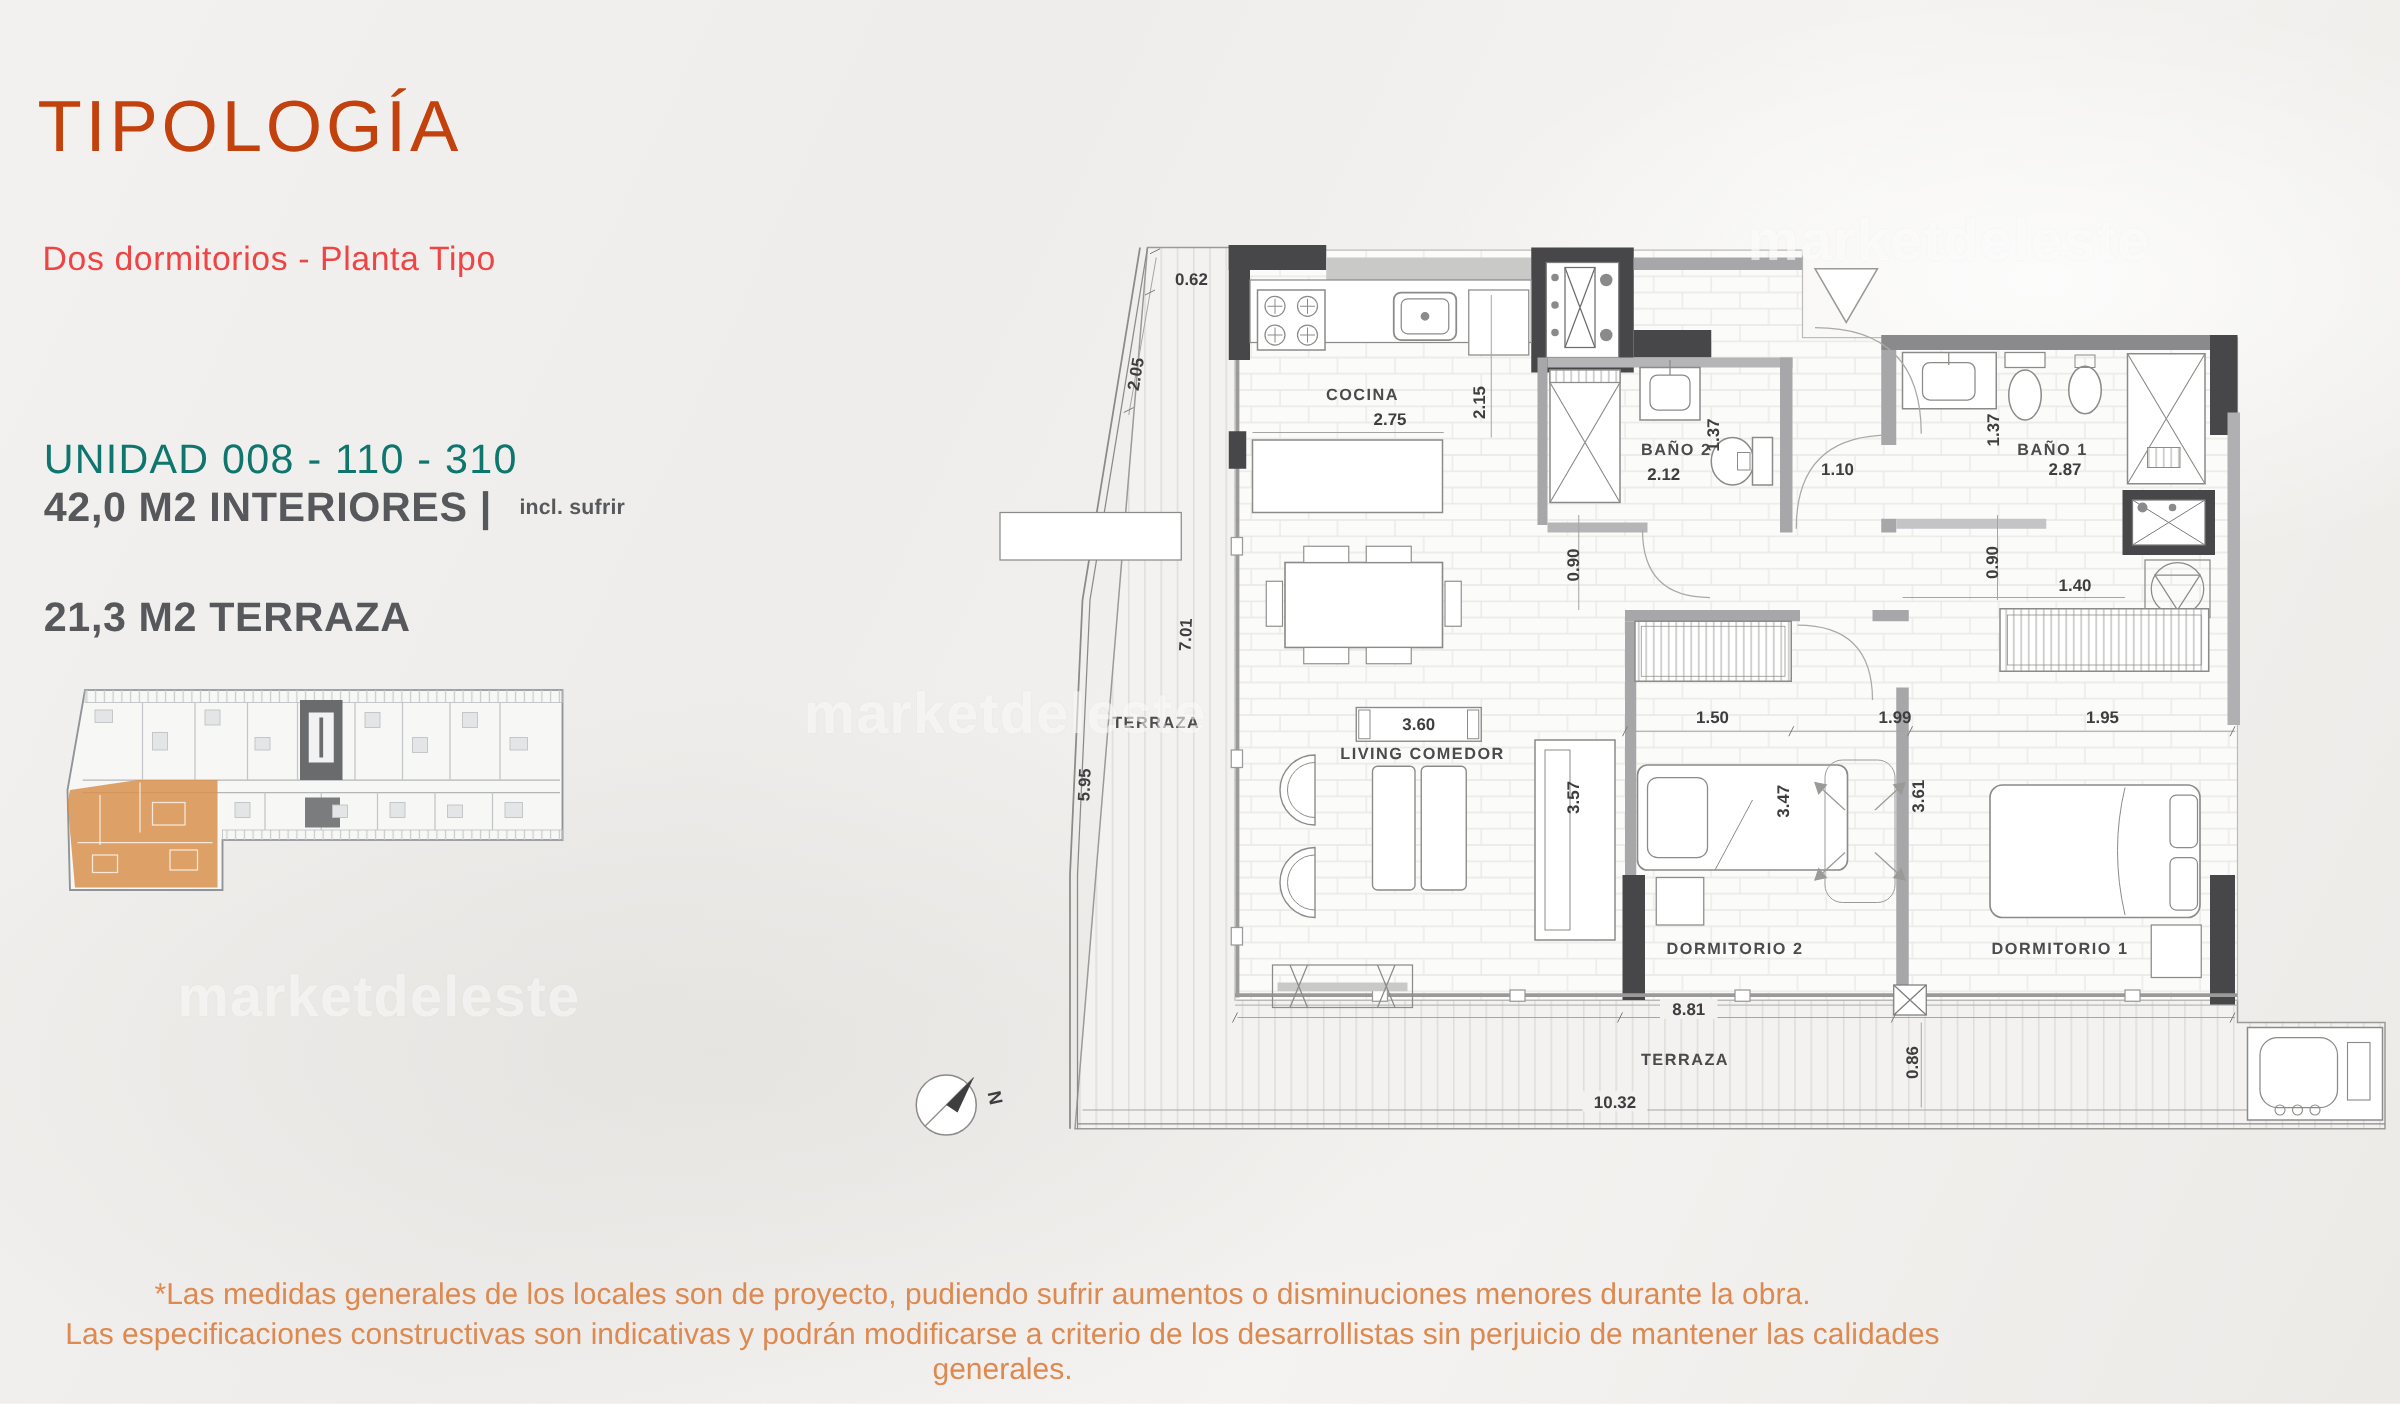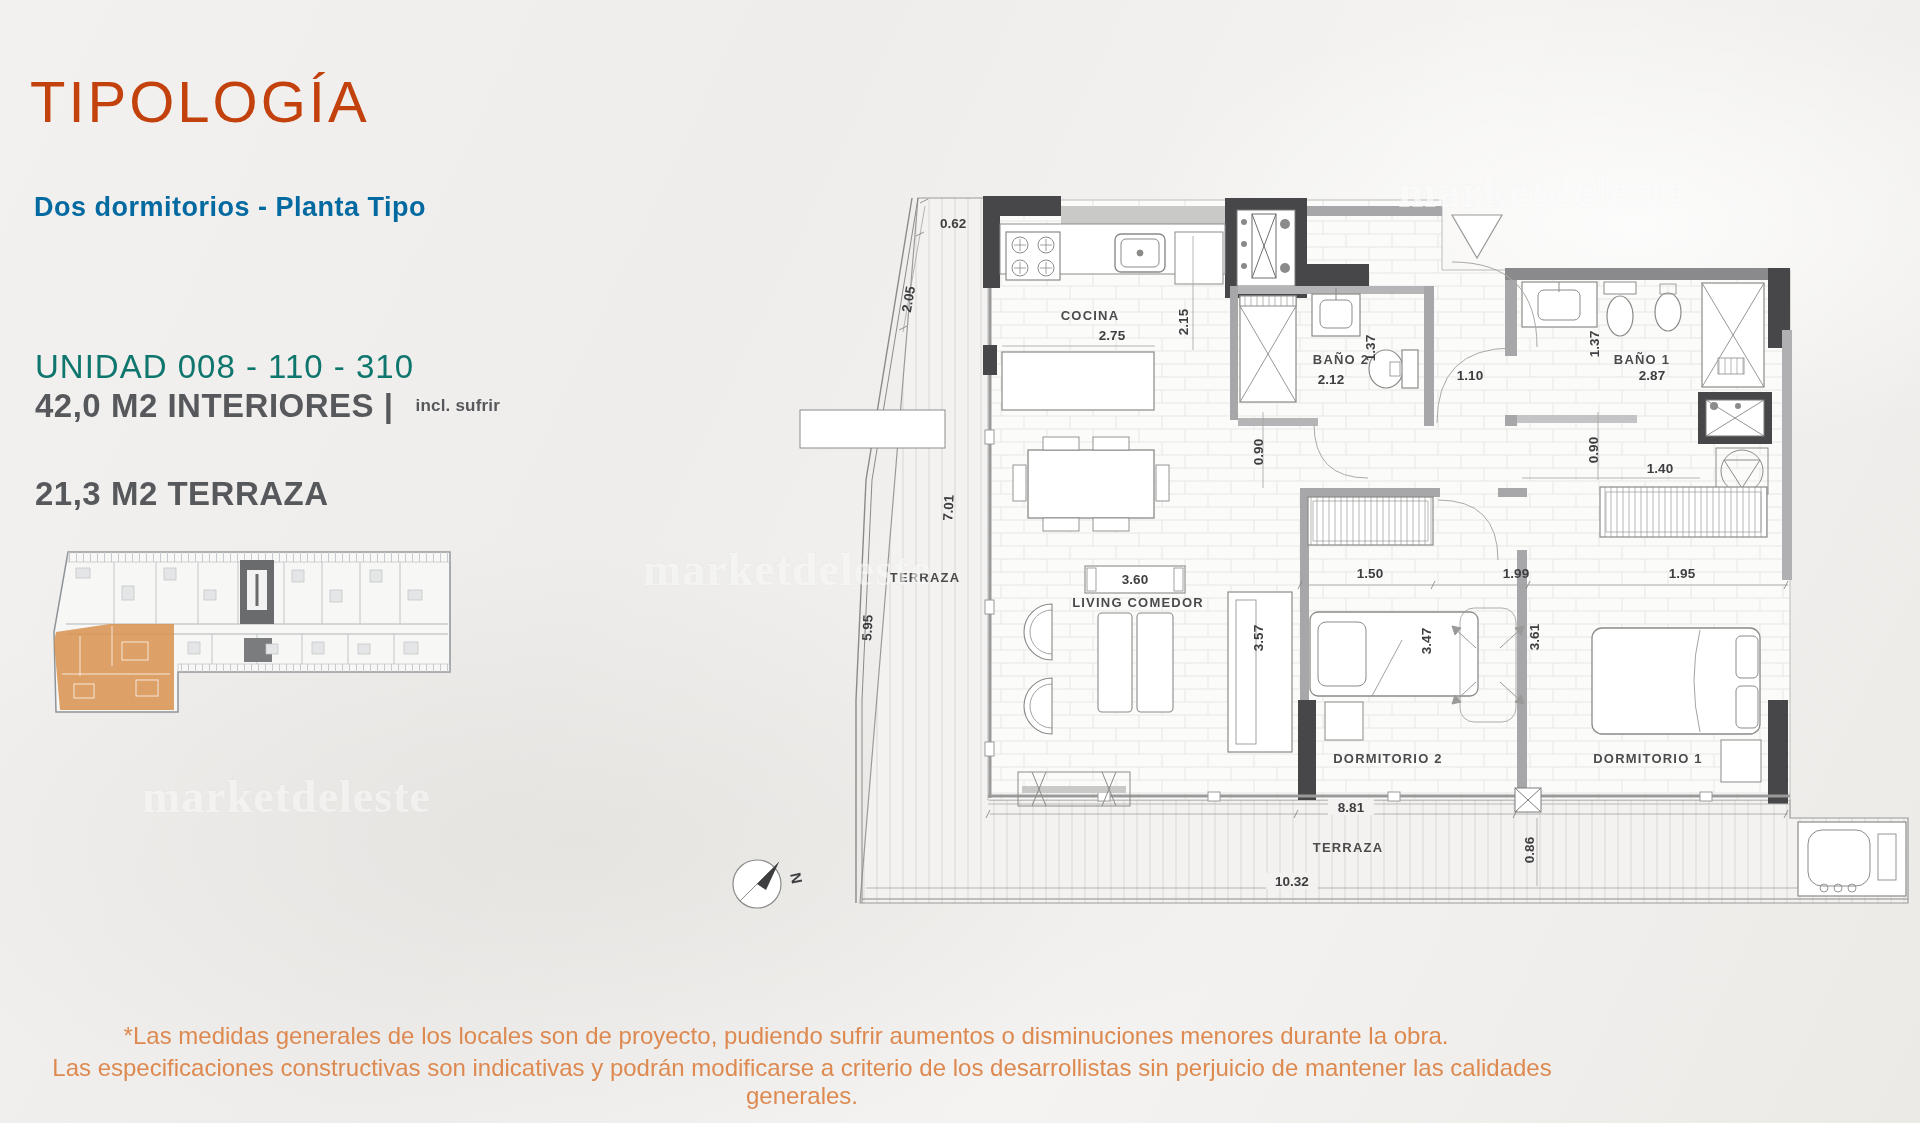--- a/index.html
+++ b/index.html
@@ -9,29 +9,29 @@
     background:
       radial-gradient(1200px 500px at 30% 75%, rgba(223,220,216,.55), rgba(0,0,0,0) 60%),
       radial-gradient(900px 420px at 85% 20%, rgba(255,255,255,.8), rgba(0,0,0,0) 55%),
       linear-gradient(115deg,#f2f1ef 0%,#eeedeb 35%,#f4f3f1 62%,#eceae7 100%);
   }
   .abs{position:absolute;}
   .title{
     left:30px;top:72px;font-size:58px;font-weight:400;letter-spacing:3px;
     color:#c2410c;line-height:1.05;
   }
-  .subtitle{left:34px;top:192px;font-size:27px;font-weight:700;letter-spacing:.5px;color:#0369a1;}
+  .subtitle{left:34px;top:192px;font-size:27px;font-weight:400;letter-spacing:.5px;color:#ef4444;}
   .unit-name{left:35px;top:348px;font-size:33px;font-weight:400;letter-spacing:1px;color:#0f766e;}
   .unit-line{left:35px;font-size:33px;font-weight:700;letter-spacing:.5px;color:#57585b;display:flex;align-items:center;}
   .unit-int{top:387px;}
   .unit-ter{top:427px;margin-top:48px;}
   .unit-note{font-size:17px;font-weight:700;color:#57585b;margin-left:22px;letter-spacing:.2px;}
   .wm{
     color:rgba(255,255,255,.62);font-weight:700;letter-spacing:1px;
-    font-size:46px;pointer-events:none;text-shadow:0 0 2px rgba(200,200,200,.15);font-family:Liberation Serif, serif;
+    font-size:46px;pointer-events:none;text-shadow:0 0 2px rgba(200,200,200,.15);
   }
   .wm2{color:rgba(255,255,255,.5);}
   .disc{
     left:0;width:1572px;text-align:center;color:#dd8950;font-size:24px;font-weight:400;
   }
   .d1{top:1022px;}
   .d2{top:1054px;padding-left:16px;}
   svg text{font-family:"Liberation Sans",sans-serif;}
   .roomlbl{font-size:13px;font-weight:700;fill:#4b4b4d;letter-spacing:1.2px;}
   .dim{font-size:13.5px;font-weight:700;fill:#3e3e40;}

